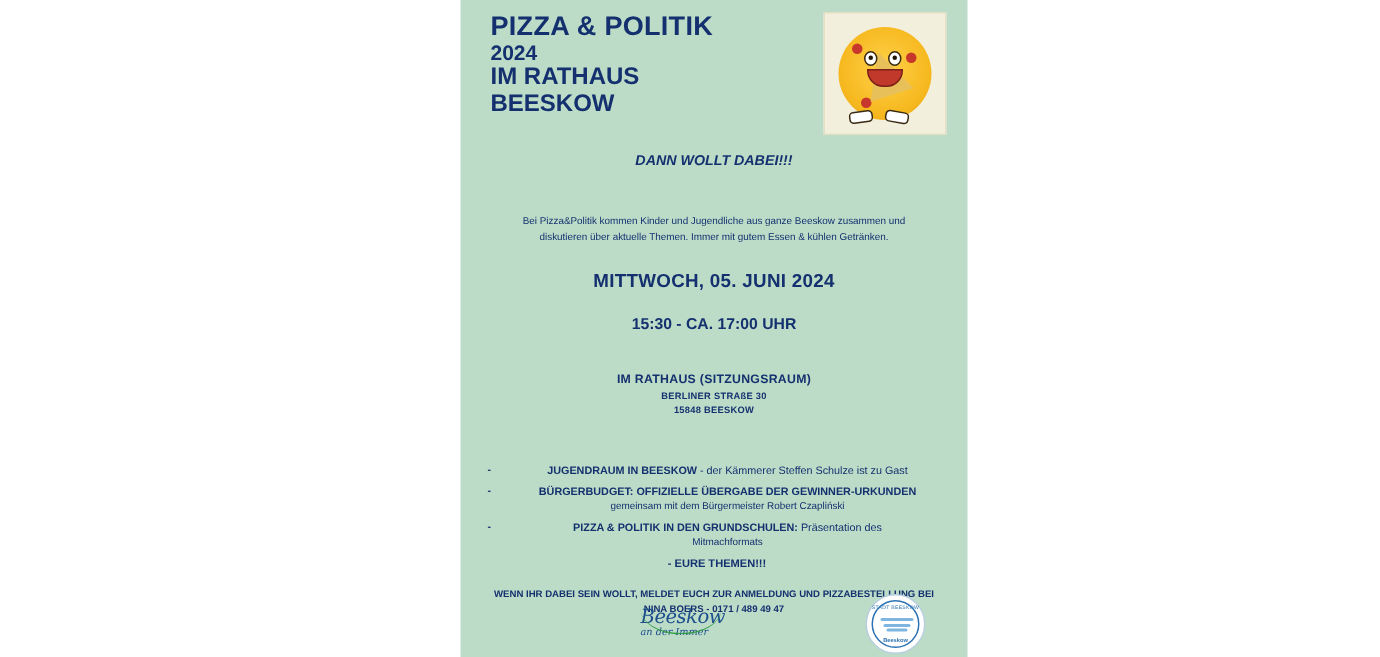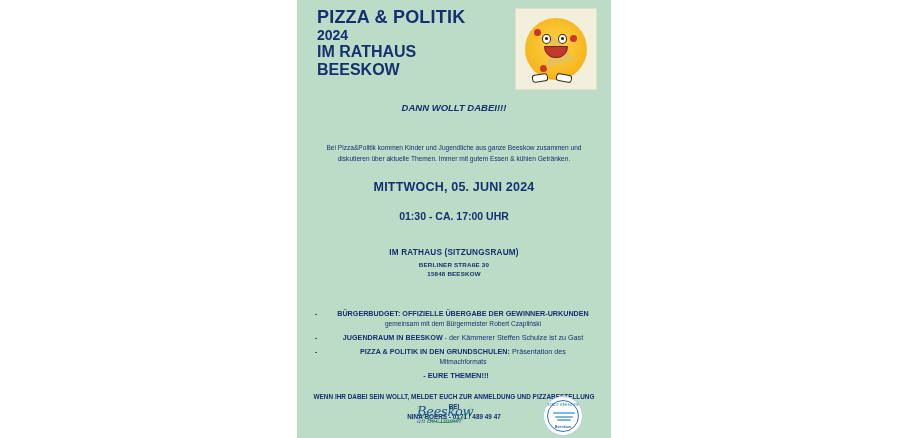--- a/index.html
+++ b/index.html
@@ -15,23 +15,23 @@
   }
   .canvas {
     position: relative;
     width: 920px;
     height: 438px;
     background: #ffffff;
   }
   
   .poster {
     position: absolute;
-    left: 297px;
+    left: 307px;
     top: 0;
-    width: 314px;
+    width: 338px;
     height: 438px;
     background: #bcdcc8;
     box-sizing: border-box;
     overflow: hidden;
   }
   .poster-inner {
     position: relative;
     width: 100%;
     height: 100%;
   }
@@ -407,44 +407,44 @@
         <div class="c2">DANN WOLLT DABEI!!!</div>
       </div>
 
       <div class="intro">
         <div>Bei Pizza&amp;Politik kommen Kinder und Jugendliche aus ganze Beeskow zusammen und</div>
         <div>diskutieren über aktuelle Themen. Immer mit gutem Essen &amp; kühlen Getränken.</div>
       </div>
 
       <div class="when">
         <div class="date">MITTWOCH, 05. JUNI 2024</div>
-        <div class="time">01:30 - CA. 17:00 UHR</div>
+        <div class="time">15:30 - CA. 17:00 UHR</div>
       </div>
 
       <div class="where">
         <div class="w1">IM RATHAUS (SITZUNGSRAUM)</div>
         <div class="w2">BERLINER STRAßE 30</div>
         <div class="w3">15848 BEESKOW</div>
       </div>
 
 
       <div class="topics">
+
+        <div class="topic">
+          <div class="dash">-</div>
+          <div class="topic-body">
+            <span class="strong">JUGENDRAUM IN BEESKOW</span><span> - der Kämmerer Steffen Schulze ist zu Gast</span>
+          </div>
+        </div>
 
         <div class="topic">
           <div class="dash">-</div>
           <div class="topic-body">
             <span class="strong">BÜRGERBUDGET: OFFIZIELLE ÜBERGABE DER GEWINNER-URKUNDEN</span>
             <span class="sub">gemeinsam mit dem Bürgermeister Robert Czapliński</span>
-          </div>
-        </div>
-
-        <div class="topic">
-          <div class="dash">-</div>
-          <div class="topic-body">
-            <span class="strong">JUGENDRAUM IN BEESKOW</span><span> - der Kämmerer Steffen Schulze ist zu Gast</span>
           </div>
         </div>
 
         <div class="topic">
           <div class="dash">-</div>
           <div class="topic-body">
             <span class="strong">PIZZA &amp; POLITIK IN DEN GRUNDSCHULEN:</span><span> Präsentation des</span>
             <span class="sub">Mitmachformats</span>
           </div>
         </div>

